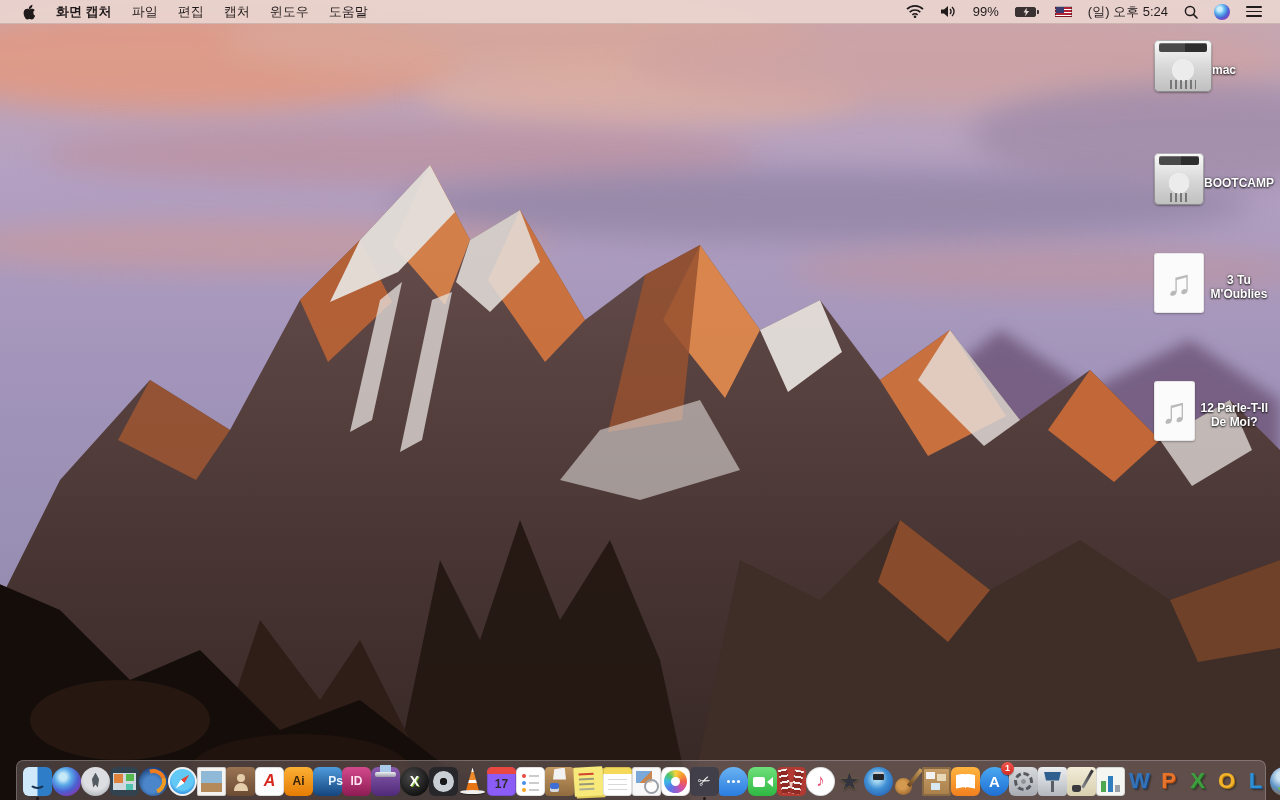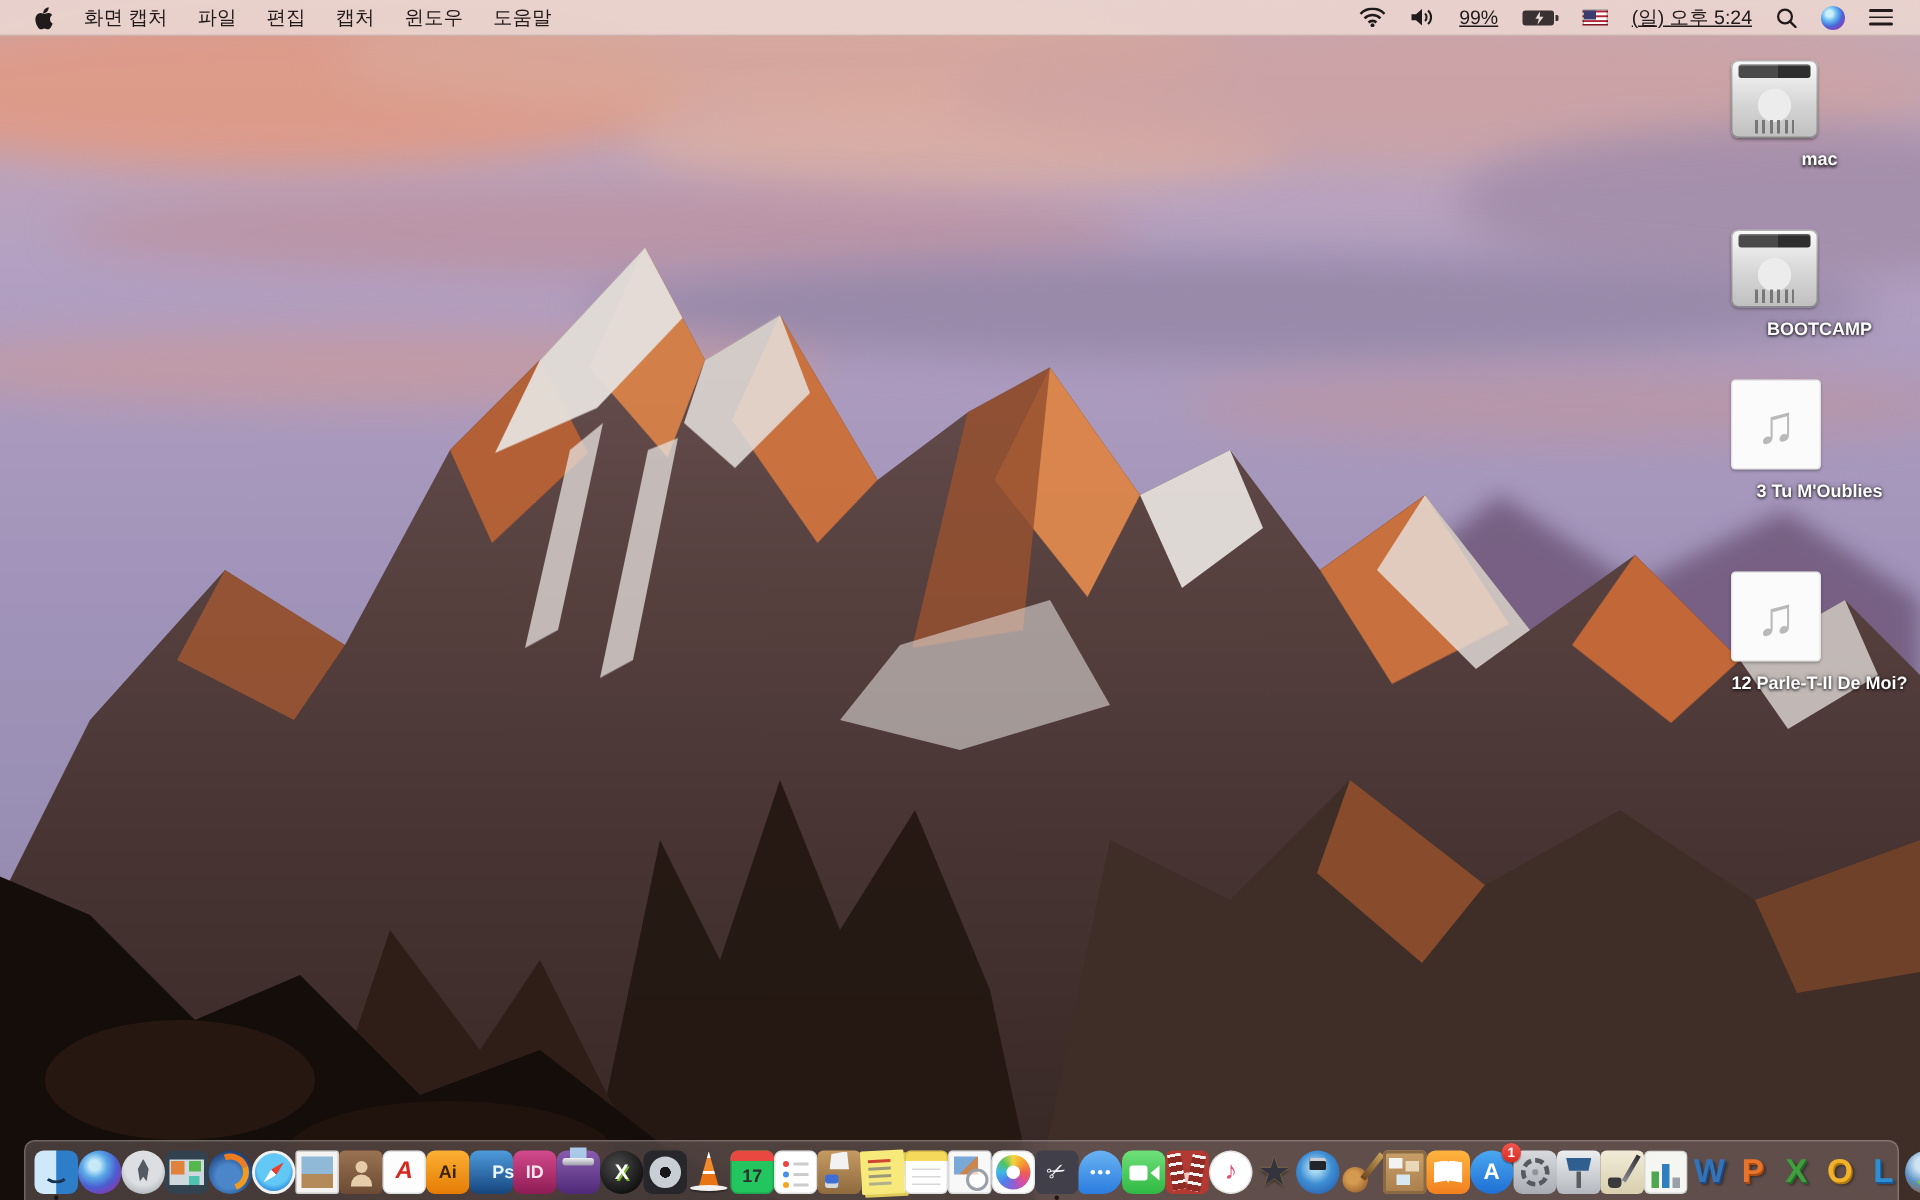--- a/index.html
+++ b/index.html
@@ -12,42 +12,42 @@
 
   
   .menubar { position:absolute; top:0; left:0; right:0; height:24px; z-index:50;
     background:rgba(236,215,209,0.88); backdrop-filter:blur(8px);
     display:flex; align-items:center; justify-content:space-between;
     font-size:13px; color:#201a1a; border-bottom:1px solid rgba(80,50,50,0.18); }
   .mb-left, .mb-right { display:flex; align-items:center; height:100%; }
   .mb-left { padding-left:12px; }
   .mb-right { padding-right:10px; }
   .mb-item { padding:0 10px; height:100%; display:flex; align-items:center; white-space:nowrap; }
-  .mb-appname { font-weight:normal; }
-  .mb-status { padding:0 8px; height:100%; display:flex; align-items:center;text-decoration:underline; }
+  .mb-appname { font-weight:bold; }
+  .mb-status { padding:0 8px; height:100%; display:flex; align-items:center; }
   .apple-logo svg { width:14px; height:16px; display:block; }
 
   .icon-wifi svg, .icon-vol svg, .icon-search svg, .icon-list svg { display:block; }
   .battery { display:flex; align-items:center; gap:1px; }
   .batt-body { width:21px; height:10px; border:1px solid #3a3232; border-radius:2px; position:relative; background:#3a3232; }
   .batt-body::after { content:""; position:absolute; right:2px; top:2px; width:4px; height:4px; background:#fff;
     clip-path:polygon(60% 0,100% 40%,55% 45%,90% 100%,0 55%,45% 50%,10% 0); inset:1px; background:linear-gradient(0deg,transparent,transparent); }
   .batt-bolt { position:absolute; left:6px; top:0px; width:9px; height:9px; background:#e9dcd8;
     clip-path:polygon(55% 0,20% 55%,45% 55%,35% 100%,80% 40%,52% 40%); }
   .batt-cap { width:2px; height:4px; background:#3a3232; border-radius:0 1px 1px 0; }
   .usflag { width:17px; height:11px; position:relative; border:0.5px solid rgba(0,0,0,.3);
     background:repeating-linear-gradient(180deg,#b22234 0 1.6px,#fff 1.6px 3.2px); }
   .usflag::after { content:""; position:absolute; left:0; top:0; width:8px; height:6px; background:#3c3b6e; }
   .siri-orb { width:16px; height:16px; border-radius:50%;
     background:radial-gradient(circle at 35% 32%, #cdeffa 0 14%, #5fb7ee 34%, #4a63d6 58%, #8a41bb 78%, #15203f 100%); }
   .nc-lines { width:16px; height:11px; display:flex; flex-direction:column; justify-content:space-between; }
   .nc-lines i { display:block; height:1.6px; background:#201a1a; border-radius:1px; }
 
   
-  .desk-item { position:absolute; width:120px; display:flex; flex-direction:column; z-index:10; }
+  .desk-item { position:absolute; width:120px; display:flex; flex-direction:row; align-items:center; z-index:10; }
   .pos-mac { left:1154px; top:40px; }
   .pos-bootcamp { left:1154px; top:153px; }
   .pos-song1 { left:1154px; top:253px; }
   .pos-song2 { left:1154px; top:381px; }
   .desk-label { margin-top:7px; font-size:12px; font-weight:bold; color:#fff; text-align:center; line-height:14px;
     text-shadow:0 1px 2px rgba(0,0,0,.85), 0 0 3px rgba(0,0,0,.5); max-width:118px; }
   .hdd { width:58px; height:52px; border-radius:5px; position:relative;
     background:radial-gradient(circle at 50% 58%, #ececec 0 26%, rgba(0,0,0,0) 27%),
                linear-gradient(180deg,#fafafa,#d6d6d6 55%,#bfbfbf);
     box-shadow:inset 0 0 0 1px rgba(0,0,0,.28), 0 1px 2px rgba(0,0,0,.35); }
@@ -112,21 +112,21 @@
     text-shadow:1px 1px 0 #7ab82e; }
   .di-disktool { background:#26262b; border-radius:6px; }
   .di-disktool::after { content:""; position:absolute; inset:4px; border-radius:50%;
     background:radial-gradient(circle,#17171a 0 24%, #c9ced4 25% 78%, #8a8f96 100%); }
   .di-vlc { background:transparent; }
   .di-vlc::before { content:""; position:absolute; left:4px; right:4px; top:1px; bottom:4px;
     background:linear-gradient(180deg,#fff 0 16%, #ef8a2d 16% 52%, #fff 52% 62%, #e87413 62% 100%);
     clip-path:polygon(50% 0,82% 100%,18% 100%); }
   .di-vlc::after { content:""; position:absolute; left:2px; right:2px; bottom:2px; height:4px; border-radius:50%;
     background:#f0f0f0; box-shadow:0 1px 1px rgba(0,0,0,.4); }
-  .di-calendar { background:#22c55e; color:#2e2e2e; font-size:12px; border-radius:5px; box-shadow:inset 0 0 0 1px rgba(0,0,0,.15); }
+  .di-calendar { background:#8b5cf6; color:#2e2e2e; font-size:12px; border-radius:5px; box-shadow:inset 0 0 0 1px rgba(0,0,0,.15); }
   .di-calendar .glyph { padding-top:6px; }
   .di-calendar::before { content:""; position:absolute; top:0; left:0; right:0; height:7px; border-radius:5px 5px 0 0; background:#e8483f; }
   .di-reminders { background:#fff; border-radius:5px; box-shadow:inset 0 0 0 1px rgba(0,0,0,.12); }
   .di-reminders::before { content:""; position:absolute; left:6px; top:7px; width:4px; height:4px; border-radius:50%;
     background:#e8483f; box-shadow:0 7px 0 #4a90e8, 0 14px 0 #f5a623; }
   .di-reminders::after { content:""; position:absolute; left:13px; top:8px; width:10px; height:2px; background:#ccc;
     box-shadow:0 7px 0 #ccc, 0 14px 0 #ccc; }
   .di-stuffit { background:linear-gradient(180deg,#c59a62,#8f6a3e); border-radius:4px; }
   .di-stuffit::before { content:""; position:absolute; top:1px; left:8px; width:13px; height:12px; background:#f2f2f2;
     clip-path:polygon(0 100%,10% 15%,90% 0,100% 100%); }

